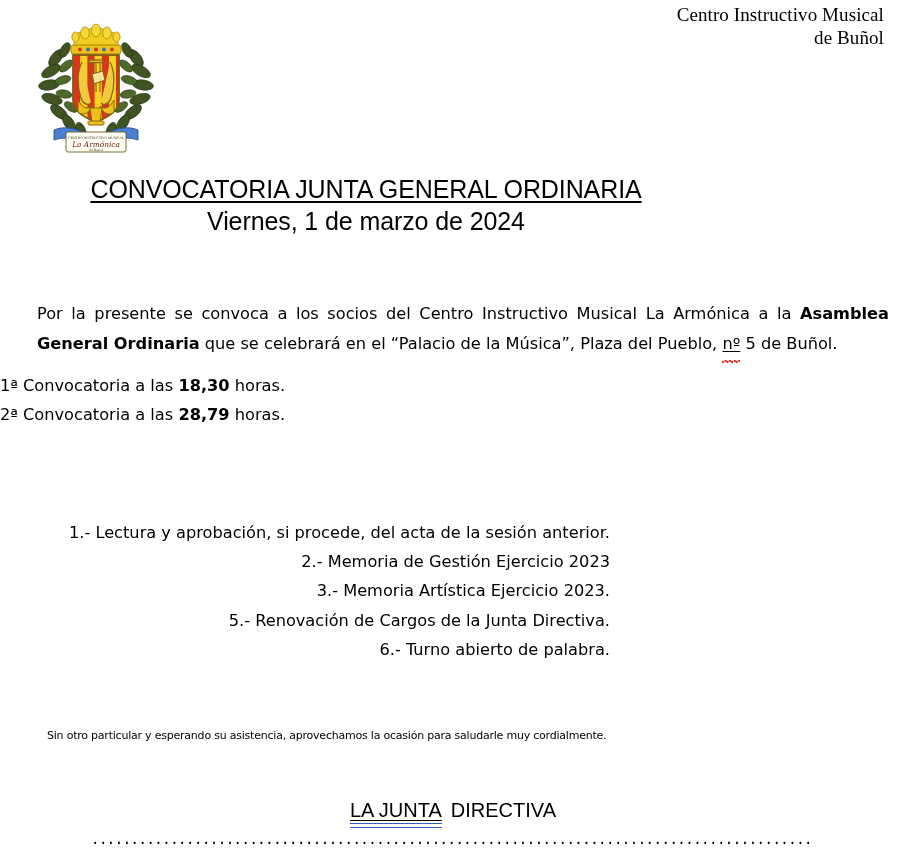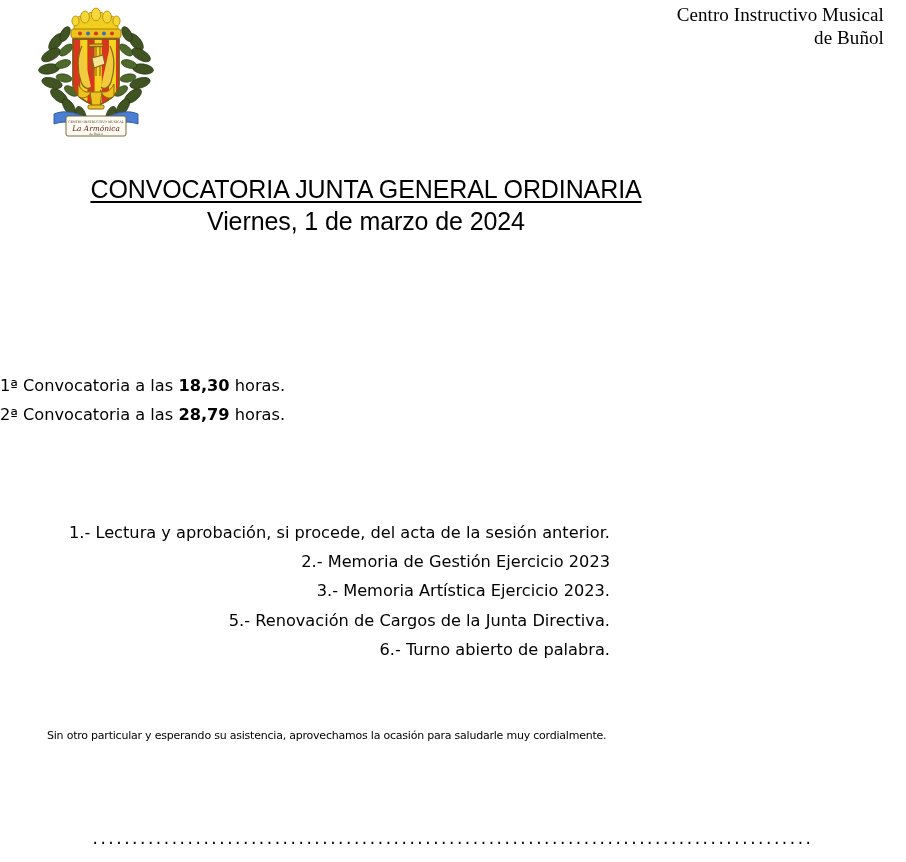--- a/index.html
+++ b/index.html
@@ -20,21 +20,21 @@
   .page {
     position: relative;
     width: 906px;
     height: 862px;
   }
 
   
   .letterhead-logo {
     position: absolute;
     left: 36px;
-    top: 6px;
+    top: 22px;
     width: 120px;
     height: 135px;
   }
   .letterhead-logo svg { display: block; width: 120px; height: 135px; }
 
   .letterhead-org {
     position: absolute;
     right: 22px;
     top: 4px;
     text-align: right;
@@ -303,33 +303,35 @@
   <div class="letterhead-org">
     <div>Centro Instructivo Musical</div>
     <div>de Buñol</div>
   </div>
 
   <div class="title-block">
     <div class="doc-title">CONVOCATORIA JUNTA GENERAL ORDINARIA</div>
     <div class="doc-subtitle">Viernes, 1 de marzo de 2024</div>
   </div>
 
+  <p class="body-copy"><span>Por la presente se convoca a los socios del Centro Instructivo Musical La Armónica a la </span><b>Asamblea General Ordinaria</b><span> que se celebrará en el “Palacio de la Música”, Plaza del Pueblo, </span><span class="spell-error">nº</span><span> 5 de Buñol.</span></p>
 
   <div class="times-block">
     <div class="time-line"><span>1ª Convocatoria a las </span><b>18,30</b><span> horas.</span></div>
     <div class="time-line"><span>2ª Convocatoria a las </span><b>28,79</b><span> horas.</span></div>
   </div>
 
 
   <ul class="agenda-list">
     <li>1.- Lectura y aprobación, si procede, del acta de la sesión anterior.</li>
     <li>2.- Memoria de Gestión Ejercicio 2023</li>
     <li>3.- Memoria Artística Ejercicio 2023.</li>
     <li>5.- Renovación de Cargos de la Junta Directiva.</li>
     <li>6.- Turno abierto de palabra.</li>
   </ul>
 
   <div class="closing-line">Sin otro particular y esperando su asistencia, aprovechamos la ocasión para saludarle muy cordialmente.</div>
 
+  <div class="signature-block"><span class="sig-underlined">LA  JUNTA</span><span class="sig-plain">DIRECTIVA</span></div>
 
   <div class="dotted-rule">...........................................................................................</div>
 
 </div>
 
 </body></html>

